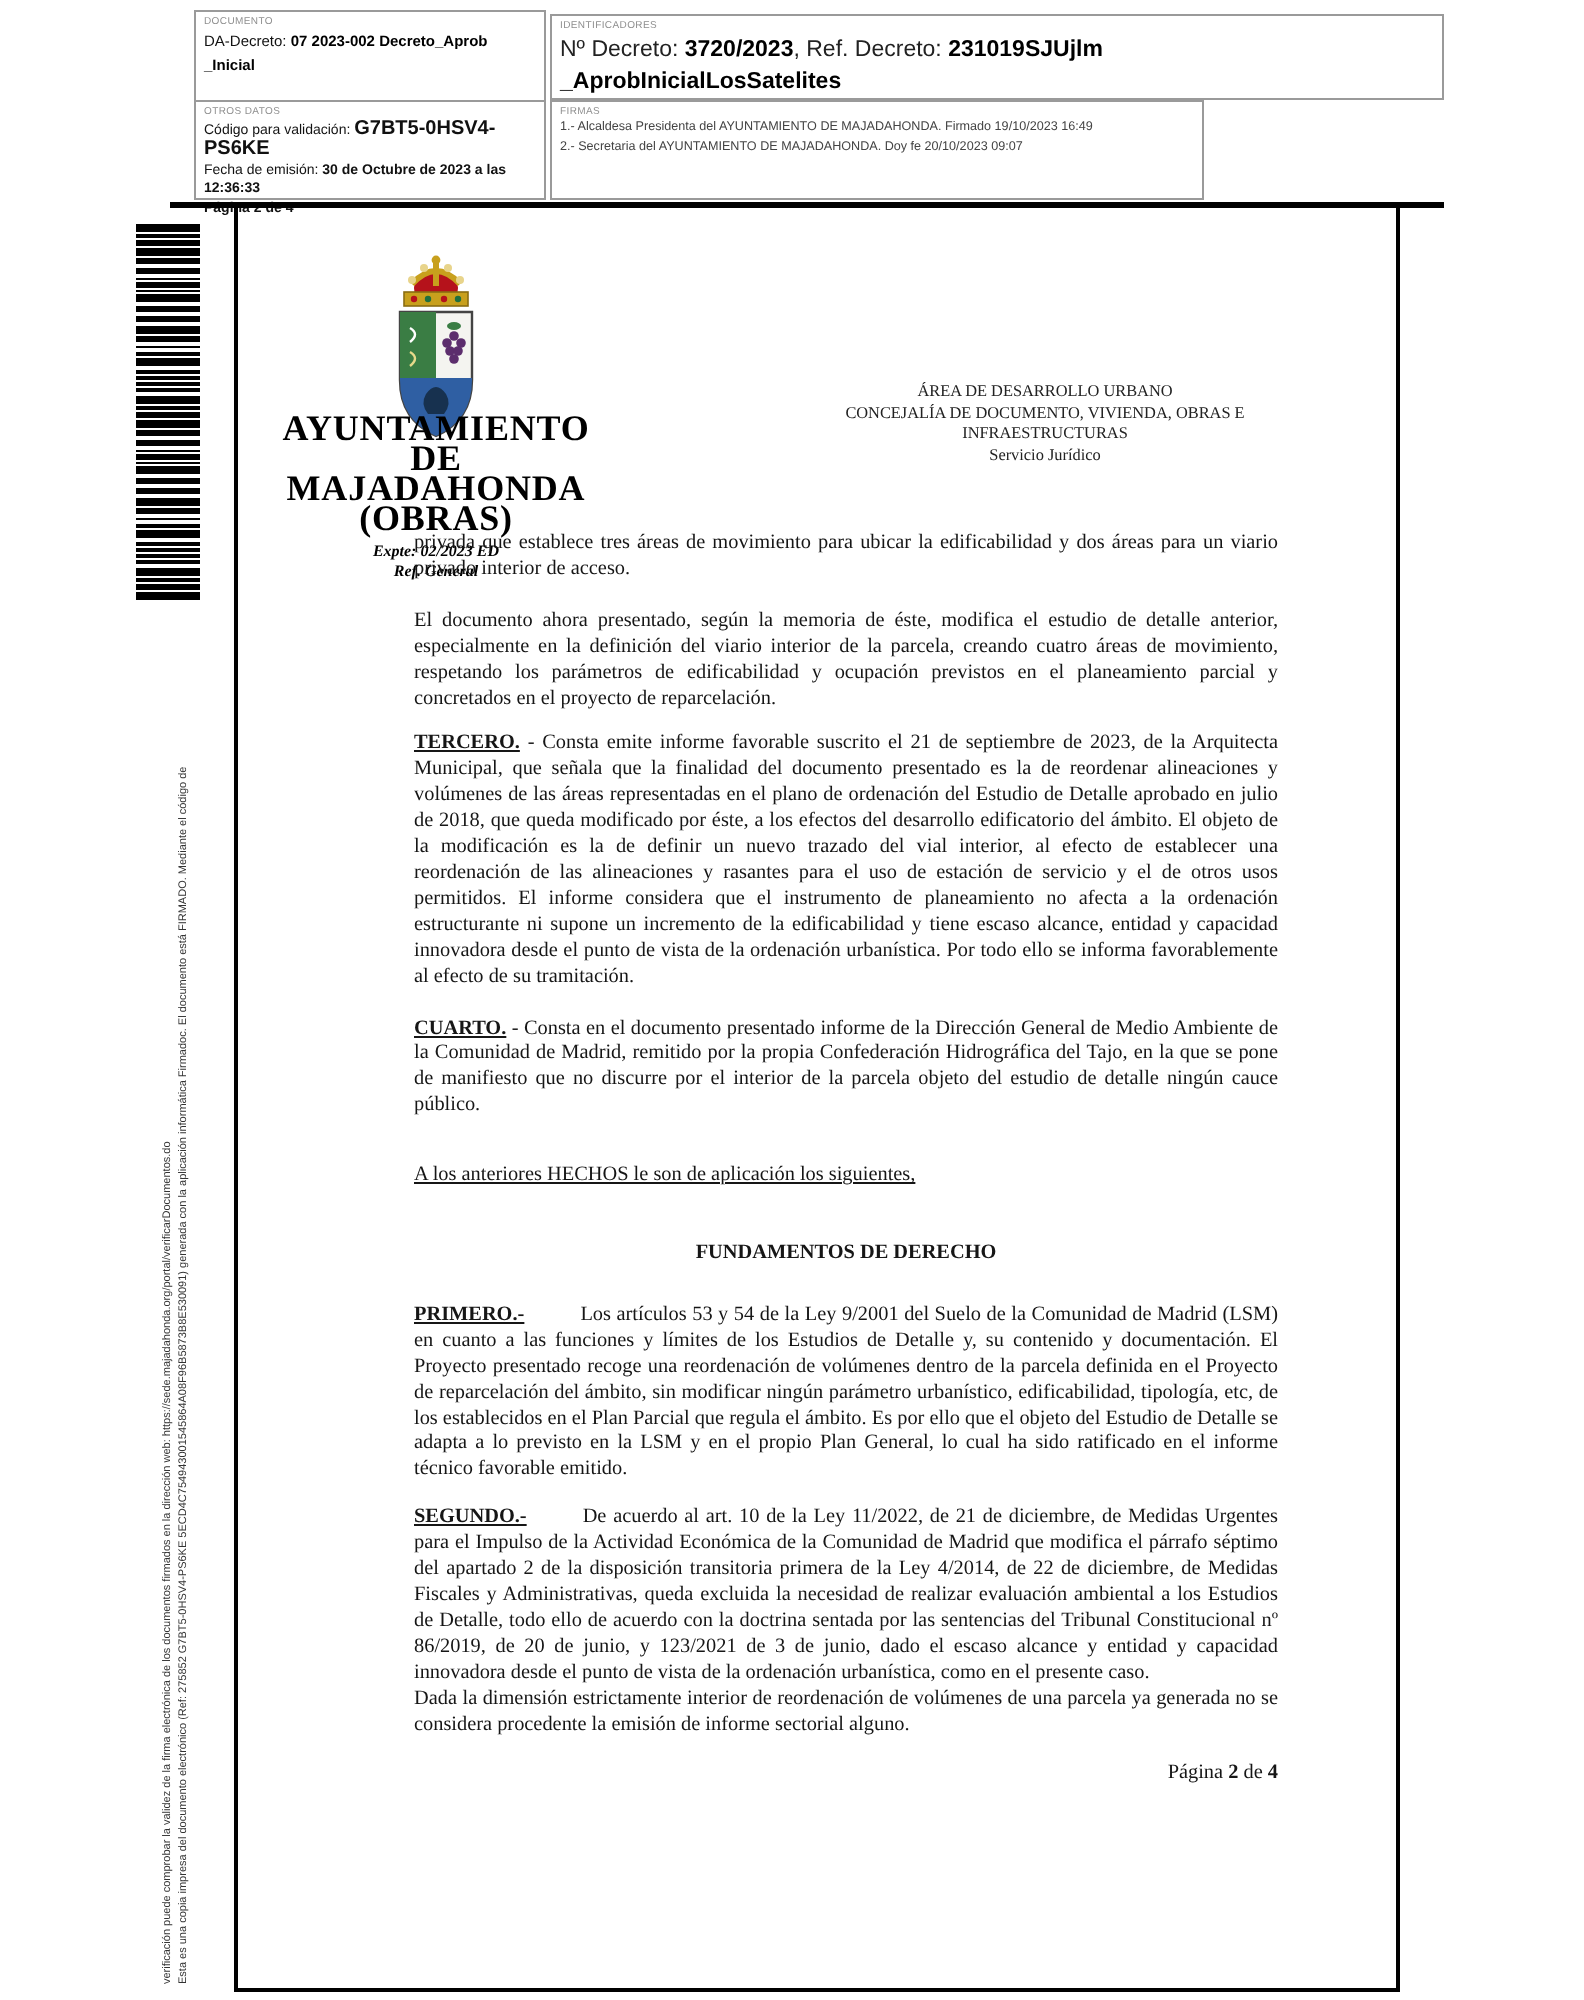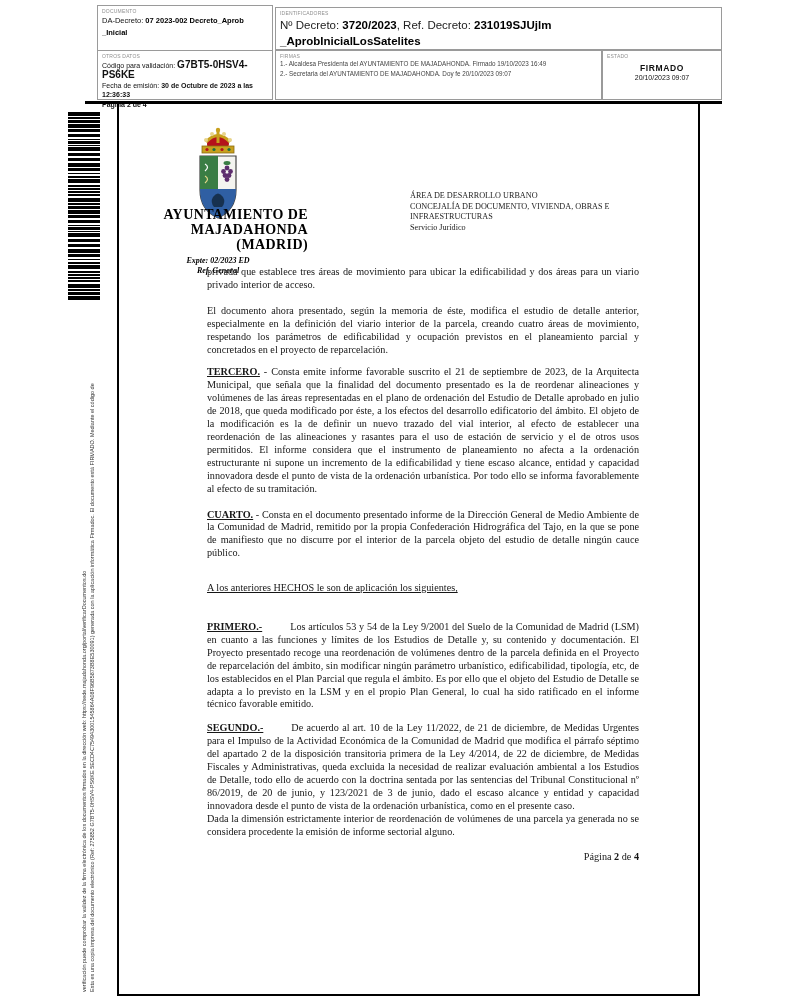--- a/index.html
+++ b/index.html
@@ -32,24 +32,24 @@
 
   
   .barcode{position:absolute;left:68px;top:112px;}
   .vtext{position:absolute;left:80px;top:992px;width:614px;transform:rotate(-90deg);
          transform-origin:0 0;font-size:5.5px;line-height:8px;color:#333;white-space:nowrap;}
 
   
   .arms{position:absolute;left:186px;top:126px;}
   .org-block{position:absolute;left:128px;top:207px;width:180px;text-align:center;
              font-family:"Liberation Serif",serif;color:#000;}
-  .org-line{font-size:14px;font-weight:bold;line-height:15px;letter-spacing:.4px;text-align:right;}
+  .org-line{font-size:18px;font-weight:bold;line-height:15px;letter-spacing:.4px;}
   .org-small{font-size:8px;font-weight:bold;line-height:10px;font-style:italic;}
   .org-small.first{margin-top:4px;}
-  .dept-block{position:absolute;left:410px;top:191px;width:225px;text-align:left;
+  .dept-block{position:absolute;left:410px;top:191px;width:225px;text-align:center;
               font-family:"Liberation Serif",serif;font-size:8.2px;line-height:10.5px;color:#222;}
 
   
   .body-text{position:absolute;left:207px;top:266px;width:432px;
              font-family:"Liberation Serif",serif;font-size:10.2px;line-height:12.9px;
              text-align:justify;color:#161616;}
   .body-text p{margin:0 0 12px 0;}
   p.mb10{margin-bottom:10px;} p.mb13{margin-bottom:13px;} p.mb22{margin-bottom:22px;}
   p.mb26{margin-bottom:26px;text-decoration:underline;} p.mb18{margin-bottom:18px;} p.mb11{margin-bottom:11px;}
   p.mb0{margin-bottom:0;}
@@ -81,27 +81,20 @@
     <div class="ident-line"><span>Nº Decreto: </span><b>3720/2023</b><span>, Ref. Decreto: </span><b>231019SJUjlm</b></div>
     <div class="ident-line"><b>_AprobInicialLosSatelites</b></div>
   </div>
 
   <div class="hbox" id="box-firmas">
     <div class="box-label">FIRMAS</div>
     <div class="firma-item">1.- Alcaldesa Presidenta del AYUNTAMIENTO DE MAJADAHONDA. Firmado 19/10/2023 16:49</div>
     <div class="firma-item">2.- Secretaria del AYUNTAMIENTO DE MAJADAHONDA. Doy fe 20/10/2023 09:07</div>
   </div>
 
-  <div class="hbox" id="box-estado">
-    <div class="box-label">ESTADO</div>
-    <div class="estado-body">
-      <div class="estado-status">FIRMADO</div>
-      <div class="estado-date">20/10/2023 09:07</div>
-    </div>
-  </div>
 
   <div class="rule-top"></div>
   <div class="page-frame"></div>
 
   <svg class="barcode" width="32" height="188">
       <rect x="0" y="0" width="32" height="4" fill="#000"></rect>
       <rect x="0" y="5" width="32" height="2" fill="#000"></rect>
       <rect x="0" y="8" width="32" height="3" fill="#000"></rect>
       <rect x="0" y="12" width="32" height="4" fill="#000"></rect>
       <rect x="0" y="17" width="32" height="3" fill="#000"></rect>
@@ -178,37 +171,38 @@
     <circle cx="39" cy="49.5" r="2.4" fill="#5c2d6d"></circle>
     <circle cx="43" cy="49.5" r="2.4" fill="#5c2d6d"></circle>
     <circle cx="41" cy="53.5" r="2.4" fill="#5c2d6d"></circle>
     <path d="M14 63 H50 V64 Q50 84 32 92 Q14 84 14 64 Z" fill="#2f5fa3"></path>
     <path d="M27 71 q5 -7 10 0 q3 5 -1 10 h-8 q-4 -5 -1 -10 z" fill="#17314f"></path>
   </svg>
 
   <div class="org-block">
     <div class="org-line">AYUNTAMIENTO DE</div>
     <div class="org-line">MAJADAHONDA</div>
-    <div class="org-line">(MADRID)</div>
+    <div class="org-line">(OBRAS)</div>
     <div class="org-small first">Expte: 02/2023 ED</div>
     <div class="org-small">Ref. General</div>
   </div>
 
   <div class="dept-block">
     <div>ÁREA DE DESARROLLO URBANO</div>
     <div>CONCEJALÍA DE DOCUMENTO, VIVIENDA, OBRAS E</div>
     <div>INFRAESTRUCTURAS</div>
     <div>Servicio Jurídico</div>
   </div>
 
   <div class="body-text">
     <p class="mb13">privada que establece tres áreas de movimiento para ubicar la edificabilidad y dos áreas para un viario privado interior de acceso.</p>
     <p class="mb10">El documento ahora presentado, según la memoria de éste, modifica el estudio de detalle anterior, especialmente en la definición del viario interior de la parcela, creando cuatro áreas de movimiento, respetando los parámetros de edificabilidad y ocupación previstos en el planeamiento parcial y concretados en el proyecto de reparcelación.</p>
     <p class="mb13"><span class="lead">TERCERO.</span><span> - Consta emite informe favorable suscrito el 21 de septiembre de 2023, de la Arquitecta Municipal, que señala que la finalidad del documento presentado es la de reordenar alineaciones y volúmenes de las áreas representadas en el plano de ordenación del Estudio de Detalle aprobado en julio de 2018, que queda modificado por éste, a los efectos del desarrollo edificatorio del ámbito. El objeto de la modificación es la de definir un nuevo trazado del vial interior, al efecto de establecer una reordenación de las alineaciones y rasantes para el uso de estación de servicio y el de otros usos permitidos. El informe considera que el instrumento de planeamiento no afecta a la ordenación estructurante ni supone un incremento de la edificabilidad y tiene escaso alcance, entidad y capacidad innovadora desde el punto de vista de la ordenación urbanística. Por todo ello se informa favorablemente al efecto de su tramitación.</span></p>
     <p class="mb22"><span class="lead">CUARTO.</span><span> - Consta en el documento presentado informe de la Dirección General de Medio Ambiente de la Comunidad de Madrid, remitido por la propia Confederación Hidrográfica del Tajo, en la que se pone de manifiesto que no discurre por el interior de la parcela objeto del estudio de detalle ningún cauce público.</span></p>
     <p class="mb26">A los anteriores HECHOS le son de aplicación los siguientes,</p>
+    <p class="heading mb18">FUNDAMENTOS DE DERECHO</p>
     <p class="mb11"><span class="lead lead-gap">PRIMERO.-</span><span>Los artículos 53 y 54 de la Ley 9/2001 del Suelo de la Comunidad de Madrid (LSM) en cuanto a las funciones y límites de los Estudios de Detalle y, su contenido y documentación. El Proyecto presentado recoge una reordenación de volúmenes dentro de la parcela definida en el Proyecto de reparcelación del ámbito, sin modificar ningún parámetro urbanístico, edificabilidad, tipología, etc, de los establecidos en el Plan Parcial que regula el ámbito. Es por ello que el objeto del Estudio de Detalle se adapta a lo previsto en la LSM y en el propio Plan General, lo cual ha sido ratificado en el informe técnico favorable emitido.</span></p>
     <p class="mb0"><span class="lead lead-gap">SEGUNDO.-</span><span>De acuerdo al art. 10 de la Ley 11/2022, de 21 de diciembre, de Medidas Urgentes para el Impulso de la Actividad Económica de la Comunidad de Madrid que modifica el párrafo séptimo del apartado 2 de la disposición transitoria primera de la Ley 4/2014, de 22 de diciembre, de Medidas Fiscales y Administrativas, queda excluida la necesidad de realizar evaluación ambiental a los Estudios de Detalle, todo ello de acuerdo con la doctrina sentada por las sentencias del Tribunal Constitucional nº 86/2019, de 20 de junio, y 123/2021 de 3 de junio, dado el escaso alcance y entidad y capacidad innovadora desde el punto de vista de la ordenación urbanística, como en el presente caso.</span></p>
     <p class="mb0">Dada la dimensión estrictamente interior de reordenación de volúmenes de una parcela ya generada no se considera procedente la emisión de informe sectorial alguno.</p>
     <p class="footer-line"><span>Página </span><b>2</b><span> de </span><b>4</b></p>
   </div>
 
 </div>
 
 </body></html>

